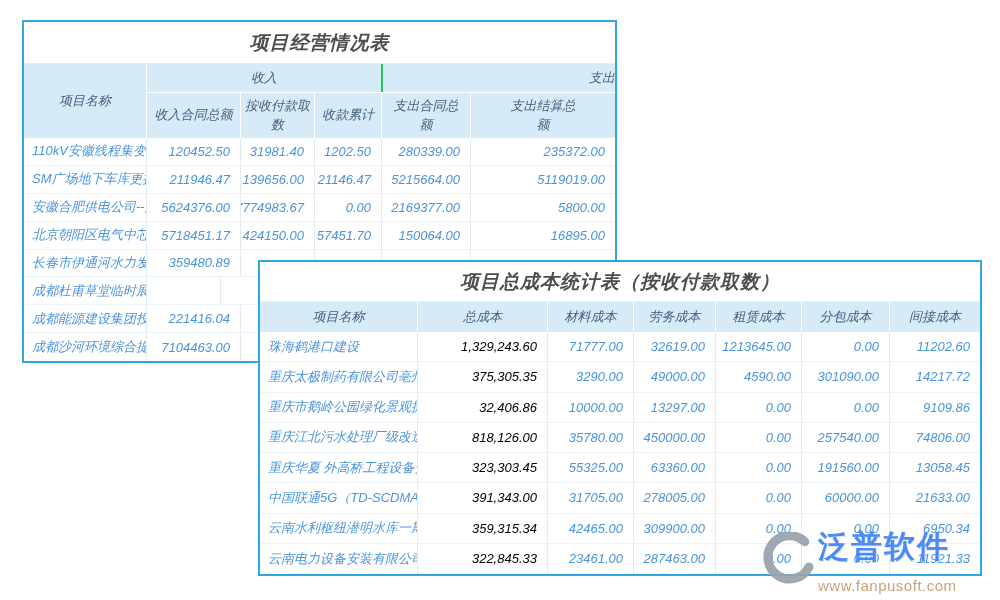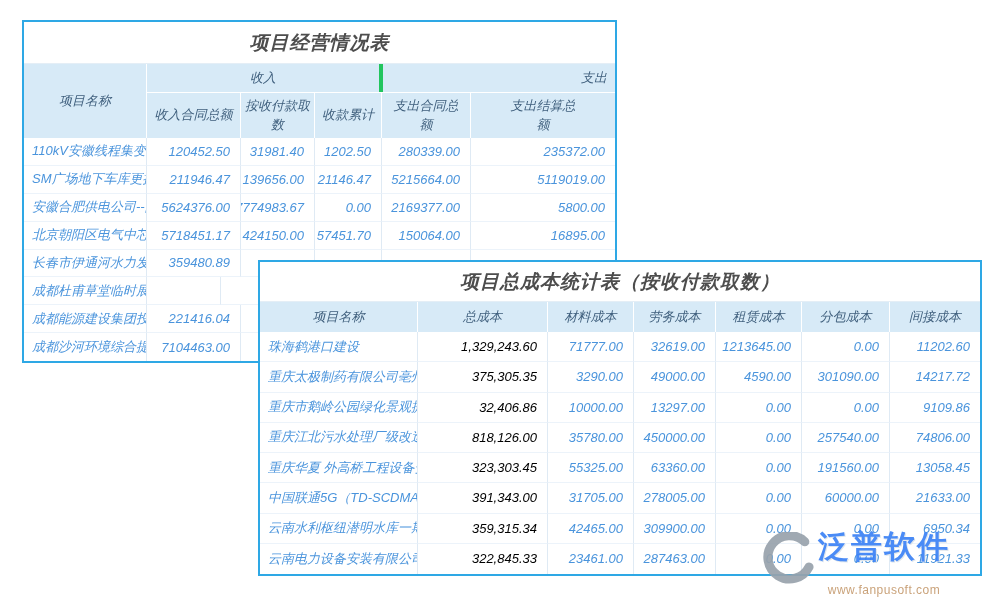--- a/index.html
+++ b/index.html
@@ -15,24 +15,24 @@
     border-bottom:1px solid #e4eef6; }
   .t1 .tbl-title { height:42px; }
   .t2 .tbl-title { height:40px; }
 
   
   .t1-head { display:flex; height:74px; background:#d7eaf7; color:#40607e; font-size:13px; }
   .t1-namecol { width:123px; border-right:1px solid #fff; display:flex;
     align-items:center; justify-content:center; }
   .t1-headright { flex:1; display:flex; flex-direction:column; }
   .t1-groups { display:flex; height:29px; border-bottom:1px solid #fff; }
-  .t1-g-income { width:236px; border-right:4px solid #22c55e; display:flex;
+  .t1-g-income { width:236px; border-right:2px solid #22c55e; display:flex;
     align-items:center; justify-content:center; }
   .t1-g-expense { flex:1; display:flex; align-items:center; justify-content:flex-end;
-    padding-right:8px; }
+    }
   .t1-subs { flex:1; display:flex; text-align:center; }
   .t1-subs .sub { display:flex; align-items:center; justify-content:center;
     border-right:1px solid #fff; line-height:1.45; }
   .t1-subs .sub:last-child { border-right:none; }
   .s1 { width:94px; } .s2 { width:74px; } .s3 { width:67px; } .s4 { width:89px; }
   .s5 { flex:1; }
   .wrapspan { display:inline-block; max-width:68px; }
 
   
   .rows { display:flex; flex-direction:column; }
@@ -61,21 +61,21 @@
   .t2 .k6 { flex:1; }
   .t2 .cell.total { color:#000000; }
 
   
   .watermark { position:absolute; left:760px; top:530px; z-index:9; display:flex;
     align-items:flex-start; opacity:.92; pointer-events:none; }
   .wm-logo { width:56px; height:56px; flex:0 0 auto; margin-top:2px; }
   .wm-textcol { display:flex; flex-direction:column; margin-left:2px; }
   .wm-brand { font-size:31px; font-weight:bold; color:#3b82f6; letter-spacing:2px;
     text-shadow:1px 1px 0 #dde4ea; line-height:1.1; }
-  .wm-url { font-size:12px; color:#c59a6e; text-align:center; margin-top:19px;
+  .wm-url { font-size:15px; color:#c59a6e; text-align:left; margin-top:13px;
     letter-spacing:.5px; }
 </style>
 </head>
 <body>
 
 <div class="tbl t1">
   <div class="tbl-title">项目经营情况表</div>
 
   <div class="t1-head">
     <div class="t1-namecol">项目名称</div>

